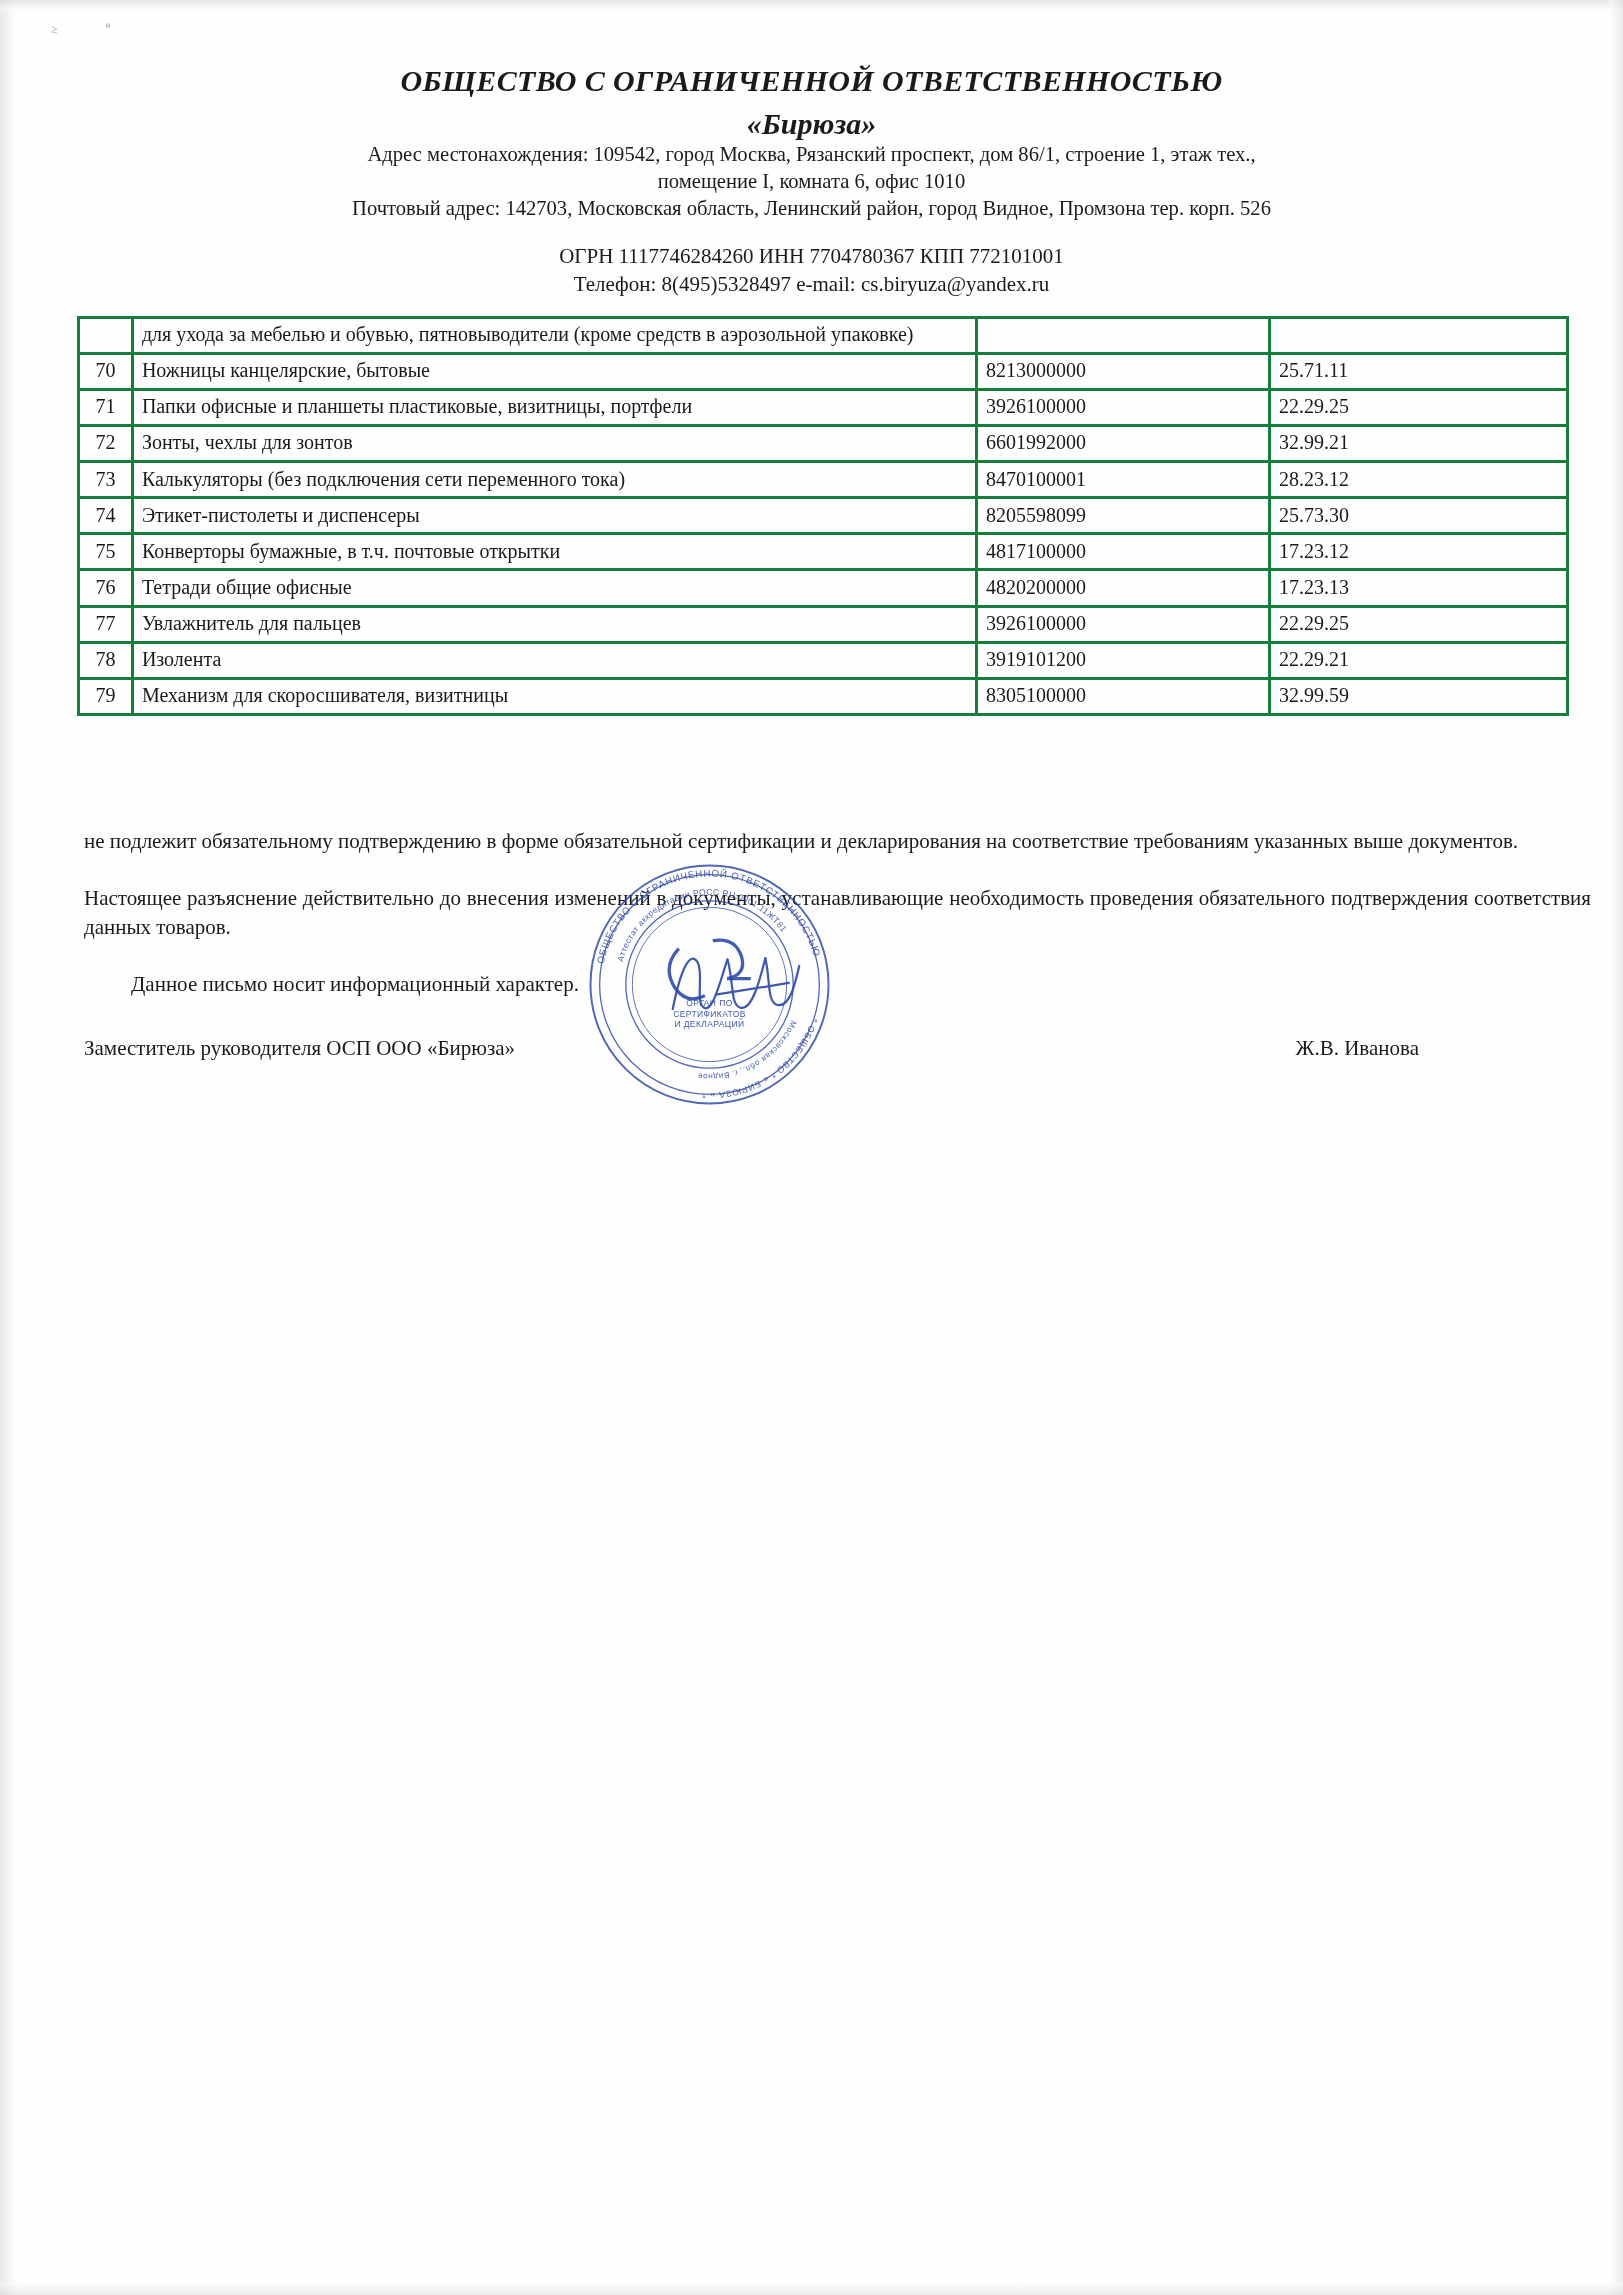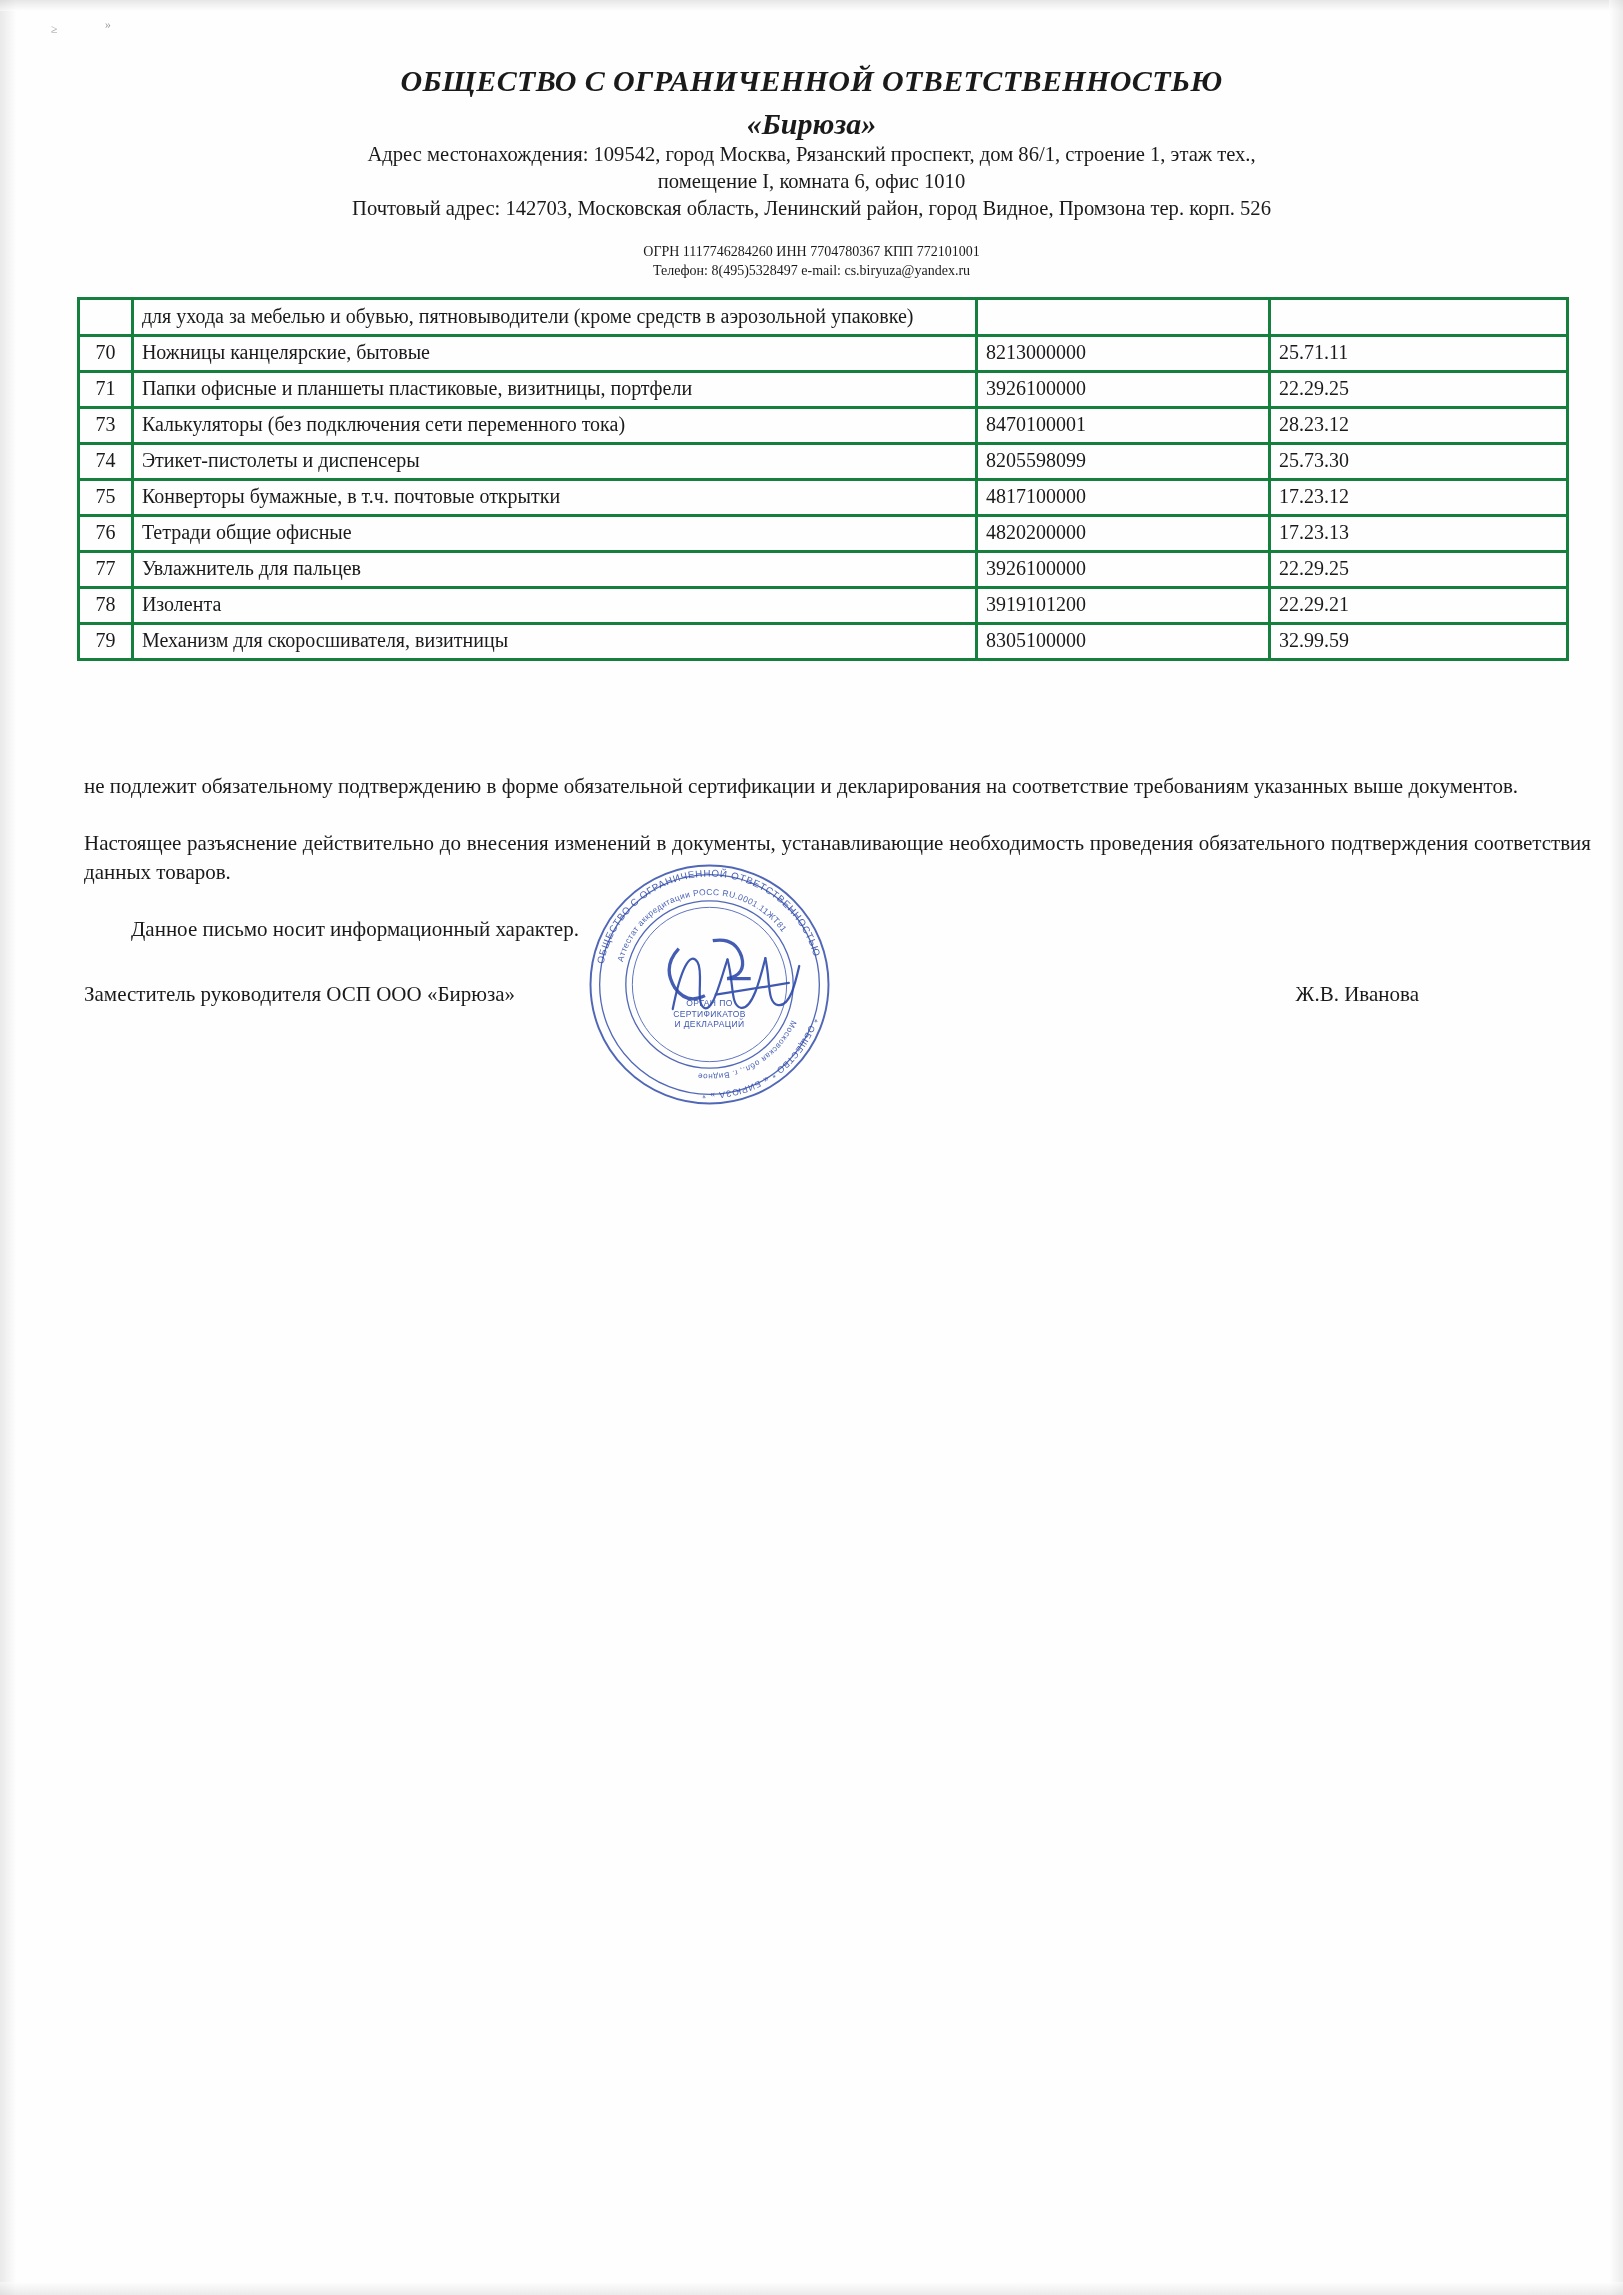--- a/index.html
+++ b/index.html
@@ -89,21 +89,21 @@
   }
   .addr-line {
     padding: 0 196px;
   }
   .addr-line.narrow {
     padding: 0 216px;
   }
   .reg-block {
     margin-top: 22px;
     text-align: center;
-    font-size: 14px;
+    font-size: 21px;
     line-height: 1.32;
   }
 
   
   .table-wrap {
     margin-top: 17px;
     padding-left: 77px;
     padding-right: 58px;
   }
   table.goods {
@@ -224,20 +224,26 @@
             <td class="num">70</td>
             <td class="name">Ножницы канцелярские, бытовые</td>
             <td class="code">8213000000</td>
             <td class="okpd">25.71.11</td>
           </tr>
           <tr>
             <td class="num">71</td>
             <td class="name">Папки офисные и планшеты пластиковые, визитницы, портфели</td>
             <td class="code">3926100000</td>
             <td class="okpd">22.29.25</td>
+          </tr>
+          <tr>
+            <td class="num">72</td>
+            <td class="name">Зонты, чехлы для зонтов</td>
+            <td class="code">6601992000</td>
+            <td class="okpd">32.99.21</td>
           </tr>
           <tr>
             <td class="num">73</td>
             <td class="name">Калькуляторы (без подключения сети переменного тока)</td>
             <td class="code">8470100001</td>
             <td class="okpd">28.23.12</td>
           </tr>
           <tr>
             <td class="num">74</td>
             <td class="name">Этикет-пистолеты и диспенсеры</td>

